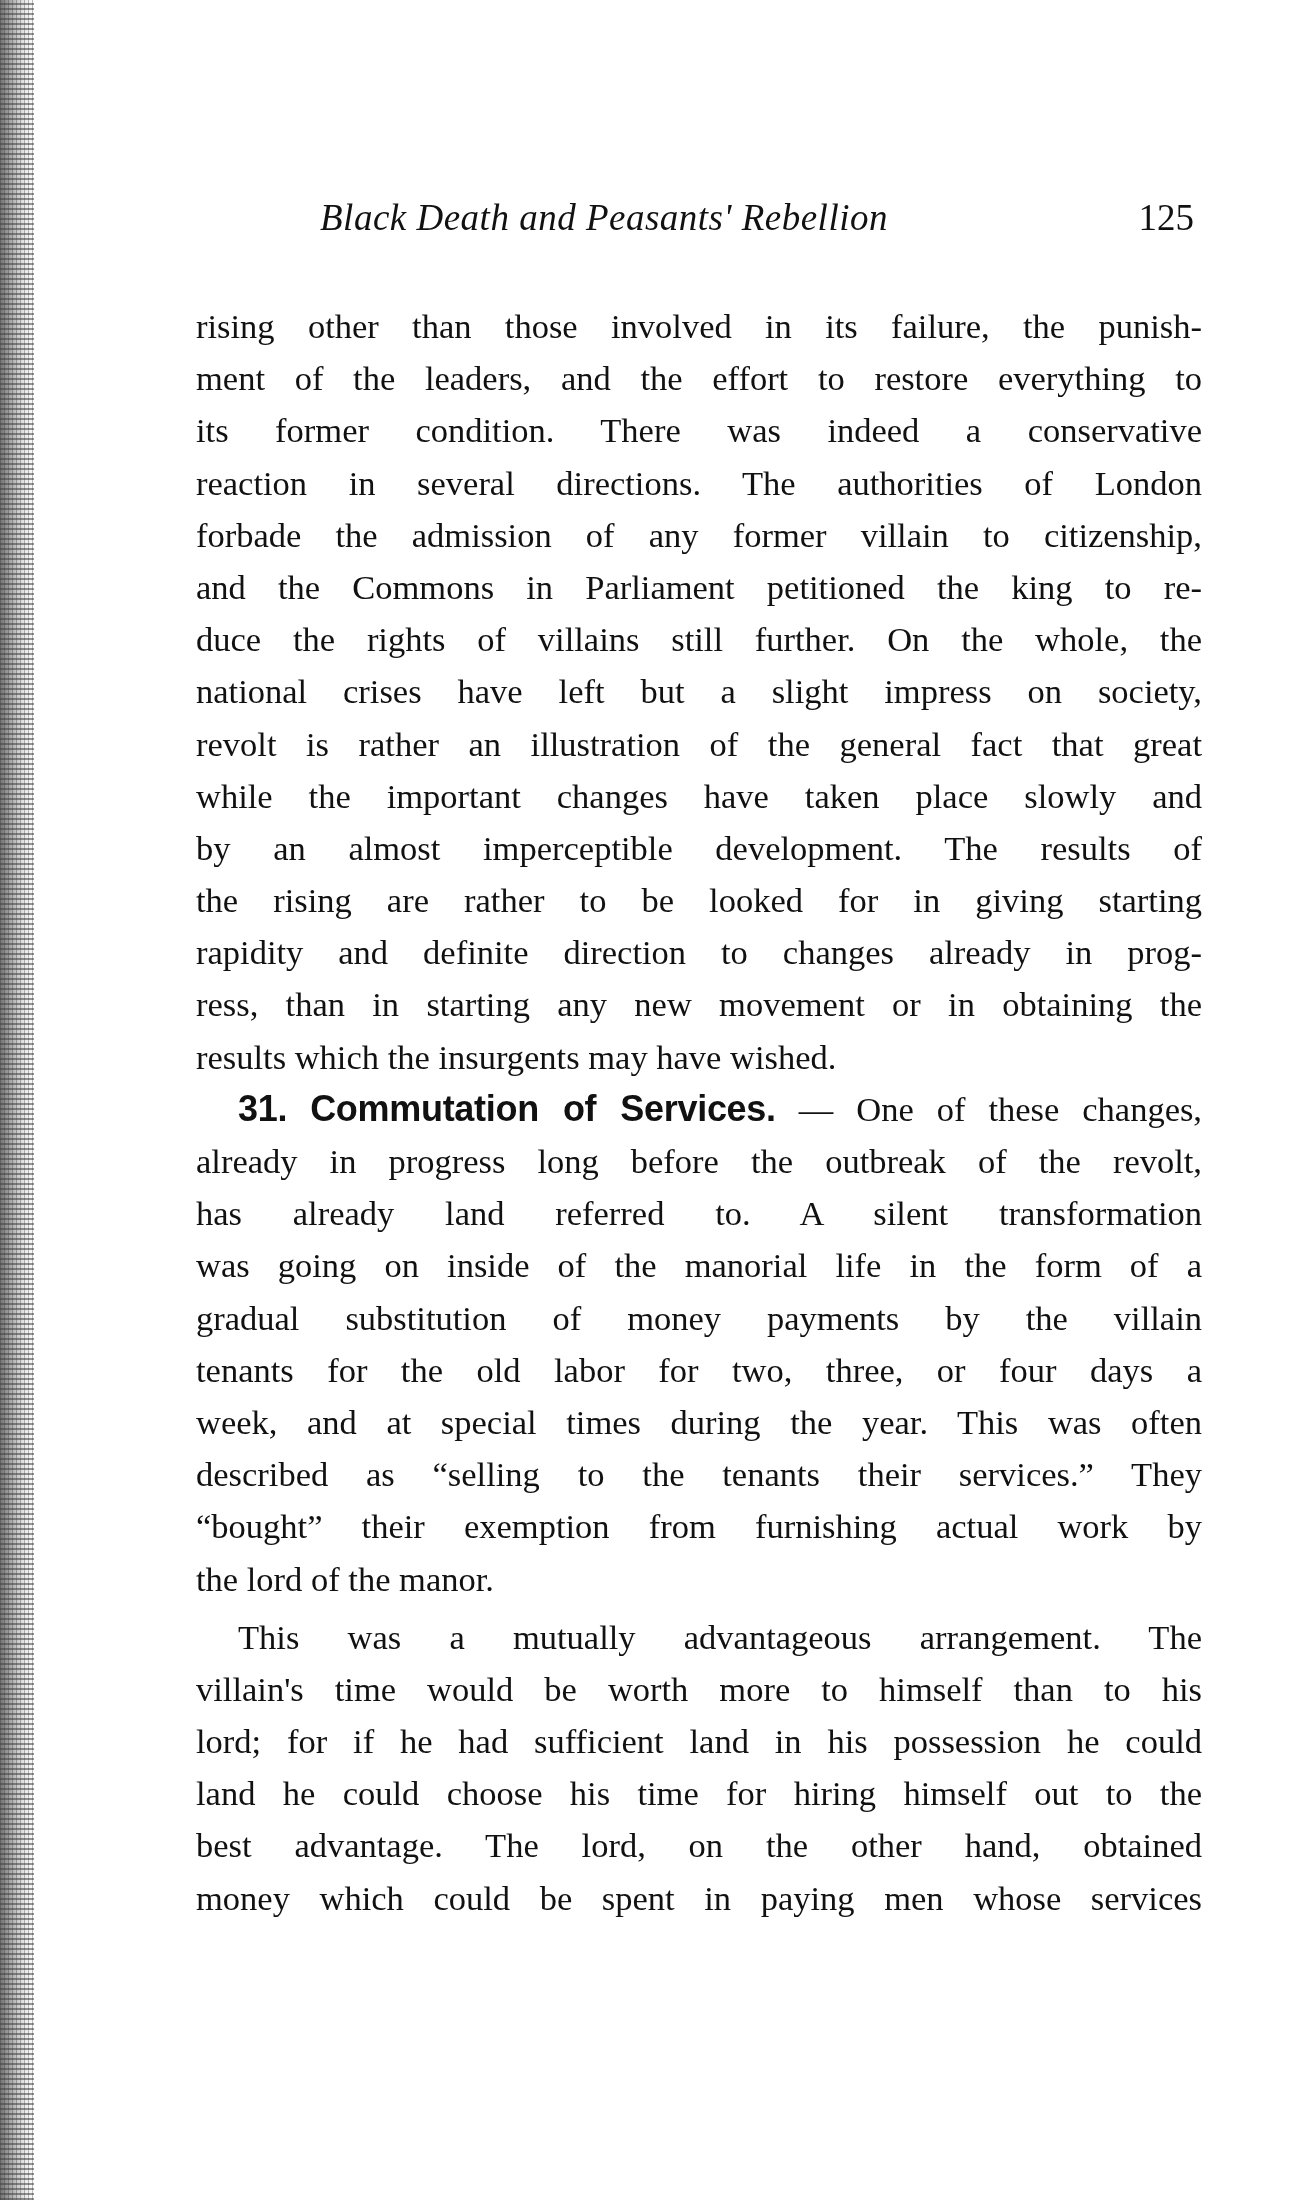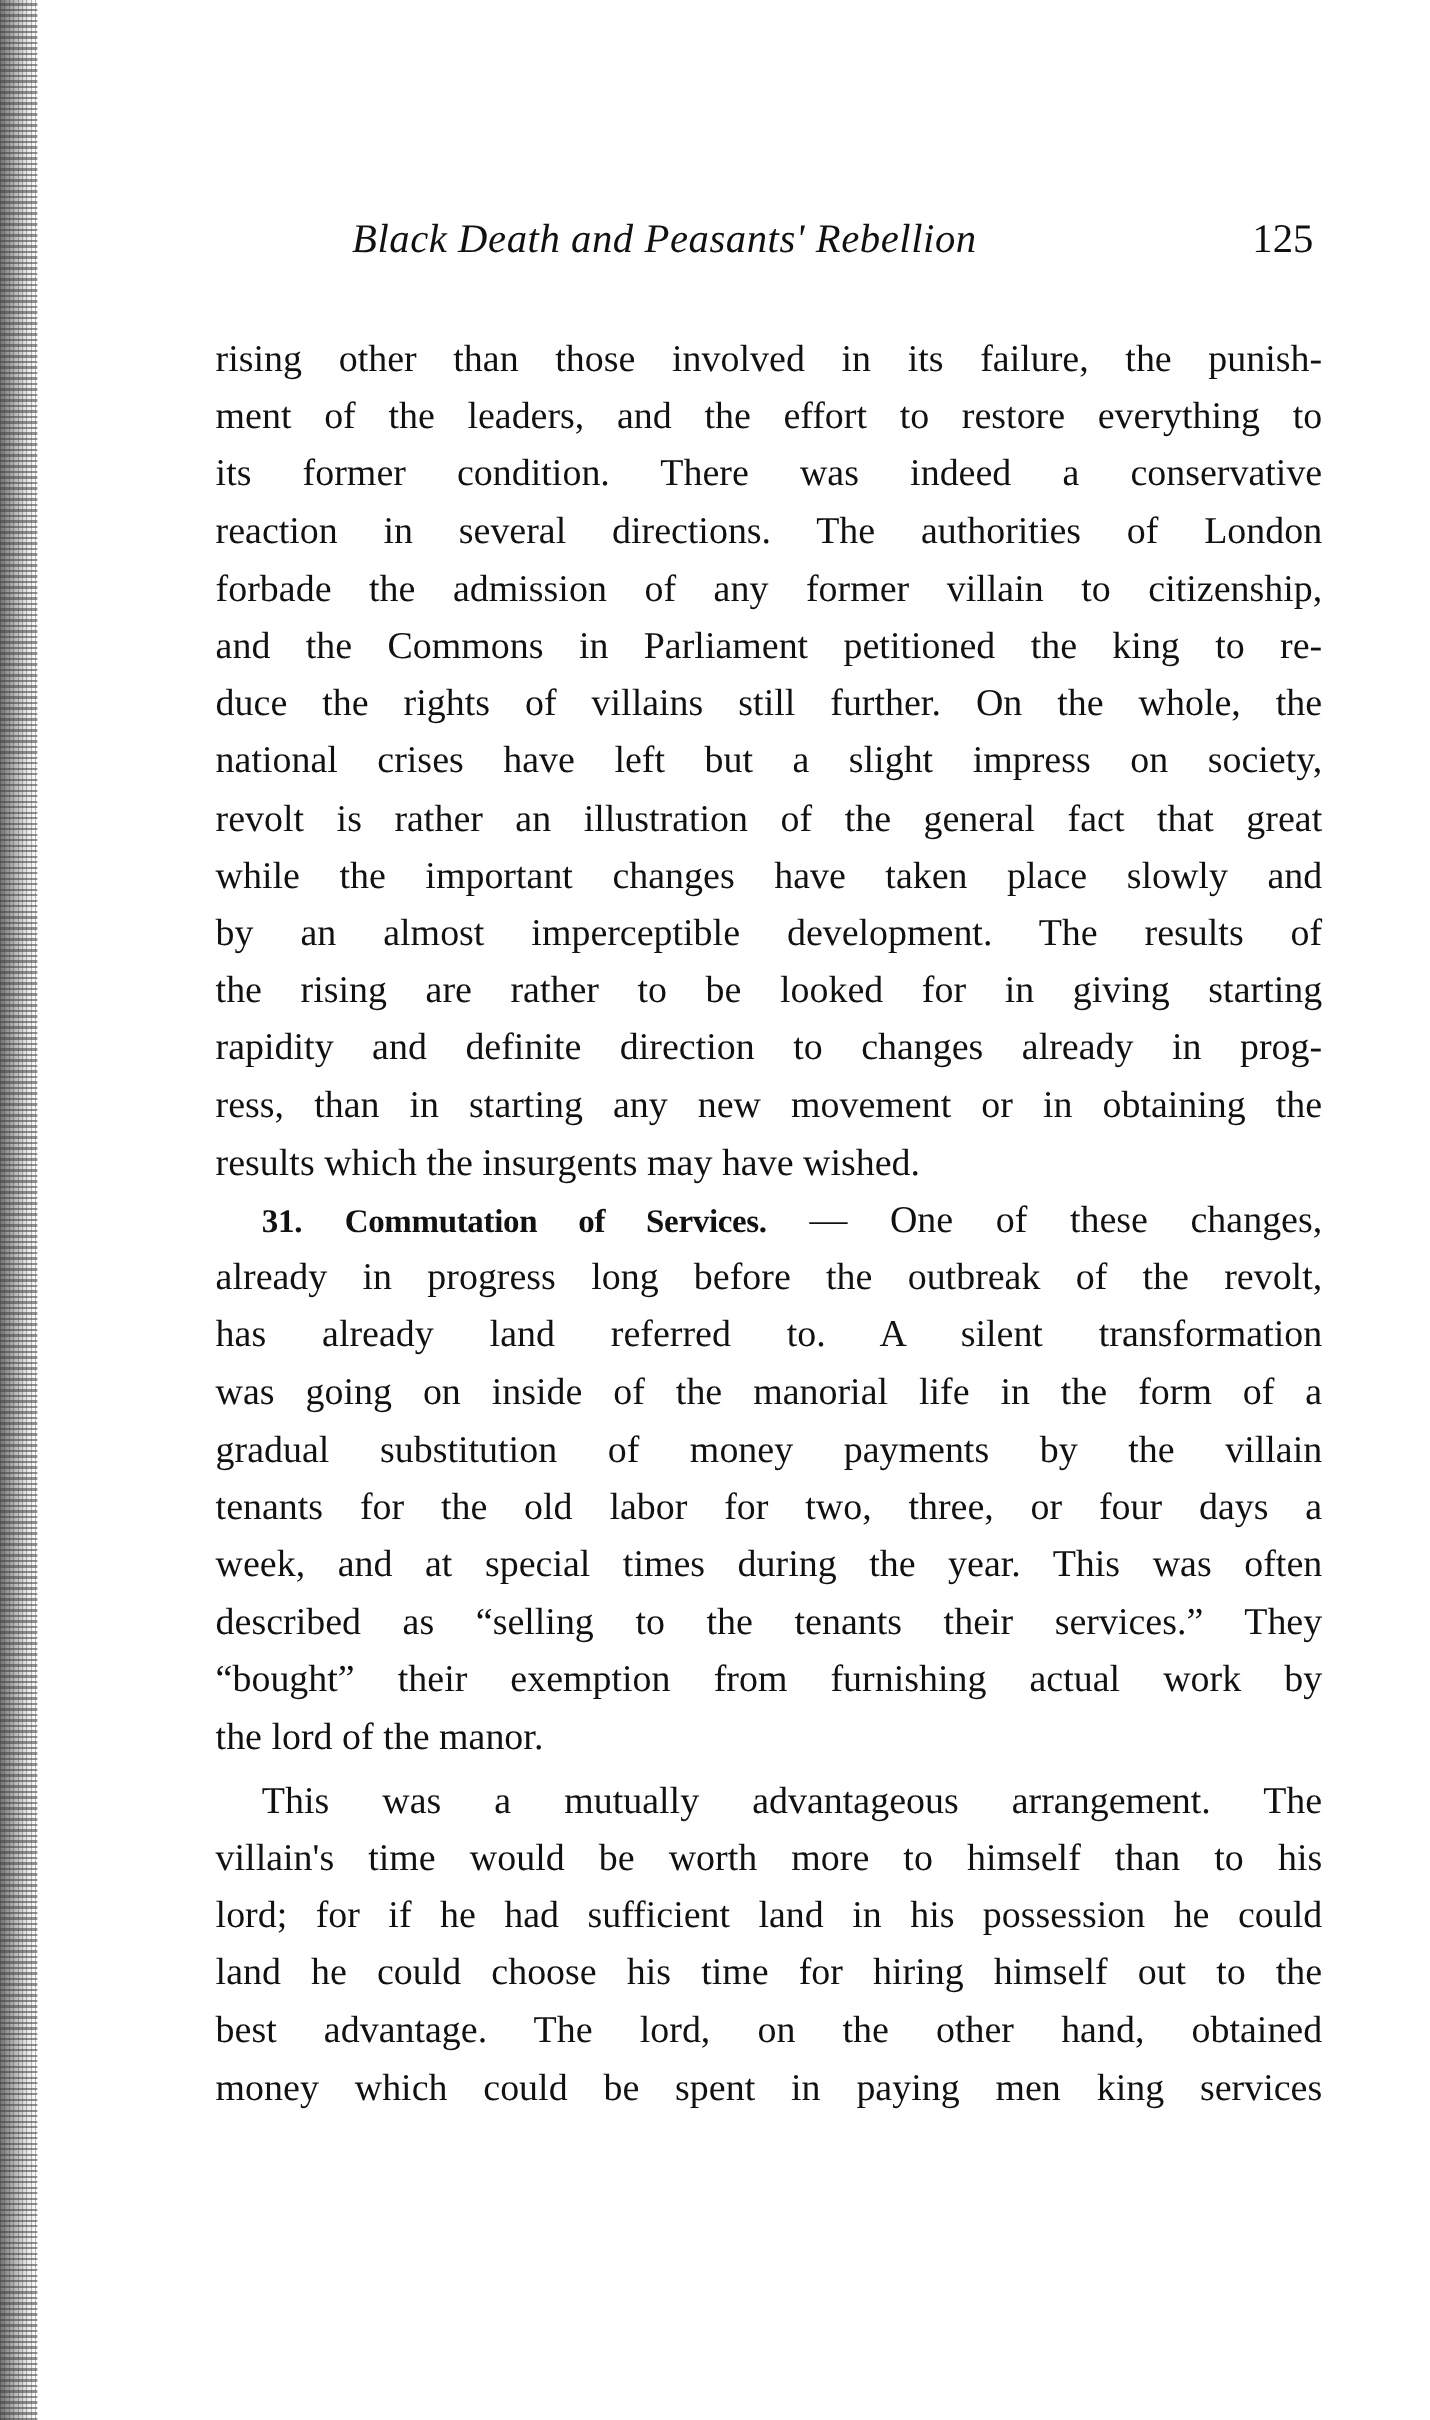--- a/index.html
+++ b/index.html
@@ -11,21 +11,21 @@
             repeating-linear-gradient(90deg, rgba(0,0,0,0.35) 0 1px, rgba(0,0,0,0) 1px 4px),
             linear-gradient(90deg, #444 0, #888 10px, #ddd 24px, #fff 34px); opacity:0.75; }
   .header { position:absolute; top:196px; left:180px; width:1020px; height:50px; }
   .running-title { position:absolute; left:140px; top:0; font-style:italic; font-size:37px; letter-spacing:0.5px; }
   .page-number { position:absolute; right:6px; top:0; font-size:37px; }
   .body { position:absolute; left:180px; top:300px; width:1022px; }
   .line { font-size:34.5px; line-height:52.2px; height:52.2px; white-space:nowrap;
           text-align:justify; text-align-last:justify;margin-left:16px; }
   .line.last { text-align-last:left; }
   .indent { padding-left:42px; }
-  .sec-head { font-family:Liberation Serif, serif; font-weight:bold; font-size:30px; letter-spacing:-0.3px; }
+  .sec-head { font-family:Liberation Sans, sans-serif; font-weight:bold; font-size:36px; letter-spacing:-0.3px; }
   .gap { height:6px; }
 </style>
 </head>
 <body>
 
 <div class="edge"></div>
 
 <div class="header">
   <span class="running-title">Black Death and Peasants' Rebellion</span>
   <span class="page-number">125</span>
@@ -65,15 +65,15 @@
   </div>
 
   <div class="gap"></div>
 
   <div>
     <div class="line indent">This was a mutually advantageous arrangement.  The</div>
     <div class="line">villain's time would be worth more to himself than to his</div>
     <div class="line">lord; for if he had sufficient land in his possession he could</div>
     <div class="line">land he could choose his time for hiring himself out to the</div>
     <div class="line">best advantage.  The lord, on the other hand, obtained</div>
-    <div class="line">money which could be spent in paying men king services</div>
+    <div class="line">money which could be spent in paying men whose services</div>
   </div>
 </div>
 
 </body></html>

